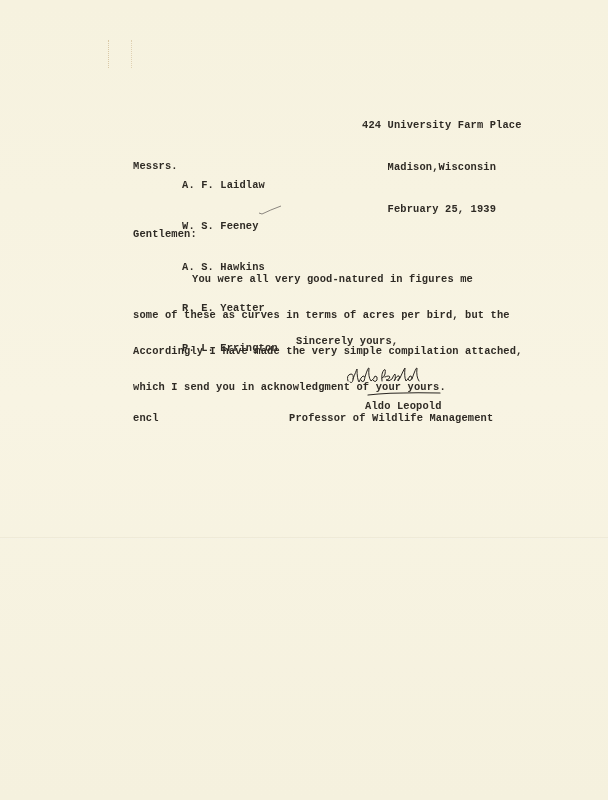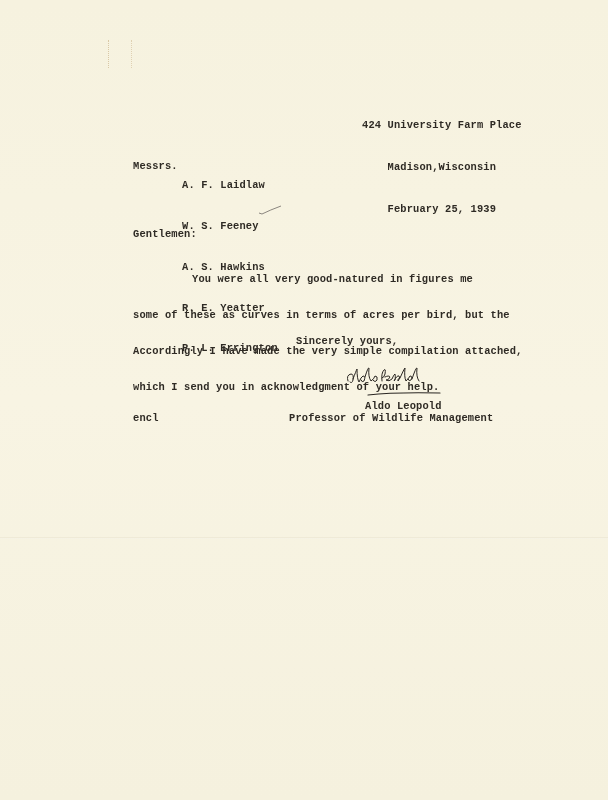--- a/index.html
+++ b/index.html
@@ -78,21 +78,21 @@
 <svg class="check-icon" viewBox="0 0 24 10">
   <path d="M1 8 L4 9 Q12 5 23 1" stroke="#6e6a66" stroke-width="0.8" fill="none"></path>
 </svg>
 
 <div class="tw gentlemen">Gentlemen:</div>
 
 <div class="tw body-text">
   <div class="indent">You were all very good-natured in figures me</div>
   <div>some of these as curves in terms of acres per bird, but the</div>
   <div>Accordingly I have made the very simple compilation attached,</div>
-  <div>which I send you in acknowledgment of your help.</div>
+  <div>which I send you in acknowledgment of your yours.</div>
 </div>
 
 <div class="tw closing">Sincerely yours,</div>
 
 <svg class="signature-icon" viewBox="0 0 100 34">
   <path d="M4 16 Q2 10 7 9 Q10 9 9 15 Q8 19 6 17 M9 14 Q12 6 13 4 Q13 14 15 17 Q17 12 19 11 Q22 11 20 16 Q18 18 17 15 M21 12 Q24 2 25 3 Q24 12 27 16 Q30 14 31 11 Q34 11 33 15 Q31 18 29 15" stroke="#2a2622" stroke-width="1" fill="none" stroke-linecap="round"></path>
   <path d="M38 16 Q37 8 40 5 Q42 3 41 9 Q40 13 38 13 M41 12 Q45 10 46 12 Q44 16 42 15 Q45 17 48 14 Q50 9 51 9 Q52 15 50 16 Q53 10 55 11 Q57 13 54 16 Q53 14 56 13 Q60 4 61 3 Q60 12 62 16 Q65 13 66 11 Q69 11 67 15 Q65 17 64 14 M68 14 Q72 2 73 3 Q72 12 75 16" stroke="#2a2622" stroke-width="1" fill="none" stroke-linecap="round"></path>
   <path d="M24 30 Q50 27 96 28" stroke="#2a2622" stroke-width="1.2" fill="none" stroke-linecap="round"></path>
 </svg>
 

